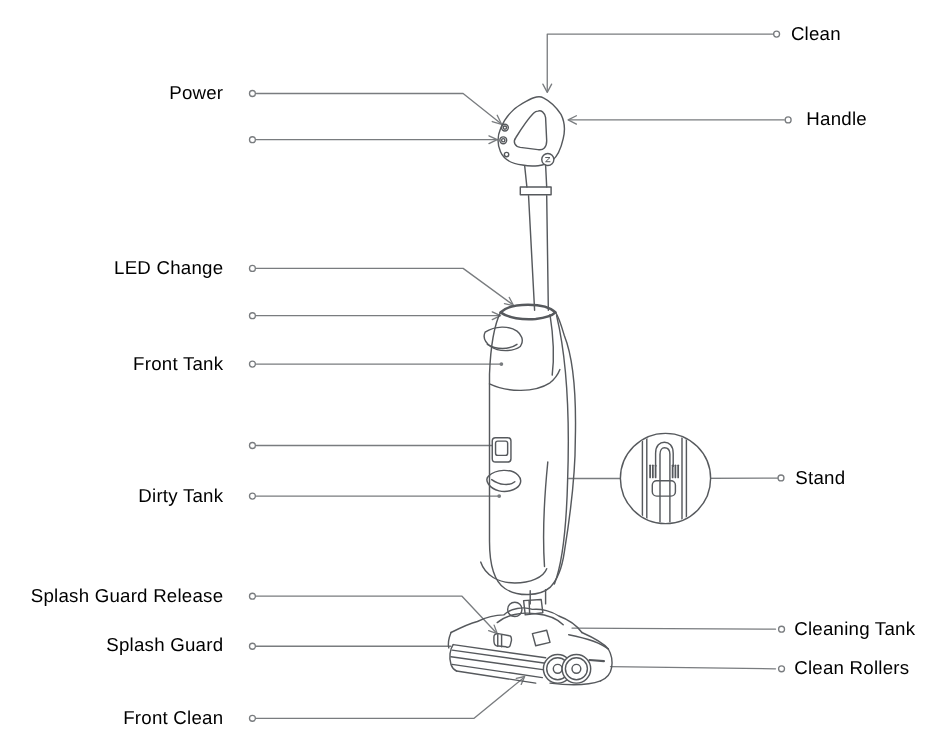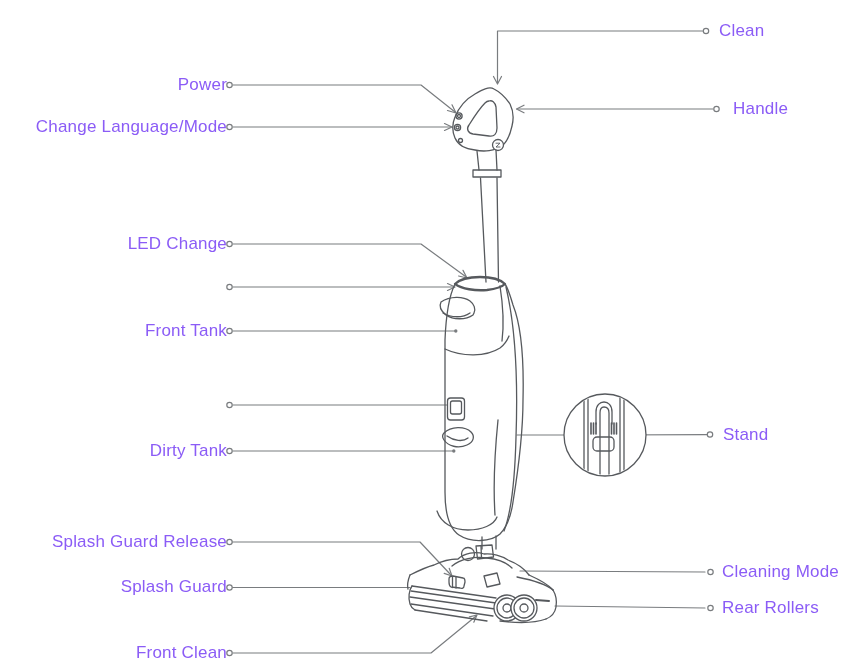--- a/index.html
+++ b/index.html
@@ -8,25 +8,25 @@
     width:863px;height:671px;
     background:#ffffff;
     font-family:"Liberation Sans", sans-serif;
     overflow:hidden;
   }
   .stage svg{position:absolute;left:0;top:0;}
   .lbl{
     position:absolute;
     font-size:17px;
     line-height:22px;
-    color:#8b5cf6;
+    color:#000000;
     letter-spacing:.2px;
     white-space:nowrap;
   }
-  .lbl.left{right:636px;text-align:right;}
+  .lbl.left{right:660px;text-align:right;}
   .lbl.right{text-align:left;}
 </style>
 </head>
 <body>
 
 <div class="stage">
 
 <svg width="863" height="671" viewBox="0 0 863 671">
   <defs>
     <clipPath id="magclip">
@@ -228,27 +228,26 @@
               <path d="M614,423 L614,434"></path>
               <path d="M616.5,423 L616.5,434"></path>
         </g>
         <rect x="593" y="437" width="21" height="14" rx="4"></rect>
       </g>
     </g>
   </g>
 </svg>
 
   <div class="lbl left" style="top:74px">Power</div>
-  <div class="lbl left" style="top:116px">Change Language/Mode</div>
   <div class="lbl left" style="top:233px">LED Change</div>
   <div class="lbl left" style="top:320px">Front Tank</div>
   <div class="lbl left" style="top:440px">Dirty Tank</div>
   <div class="lbl left" style="top:531px">Splash Guard Release</div>
   <div class="lbl left" style="top:576px">Splash Guard</div>
   <div class="lbl left" style="top:642px">Front Clean</div>
 
   <div class="lbl right" style="left:719px;top:20px">Clean</div>
   <div class="lbl right" style="left:733px;top:98px">Handle</div>
   <div class="lbl right" style="left:723px;top:424px">Stand</div>
-  <div class="lbl right" style="left:722px;top:561px">Cleaning Mode</div>
-  <div class="lbl right" style="left:722px;top:597px">Rear Rollers</div>
+  <div class="lbl right" style="left:722px;top:561px">Cleaning Tank</div>
+  <div class="lbl right" style="left:722px;top:597px">Clean Rollers</div>
 
 </div>
 
 </body></html>

